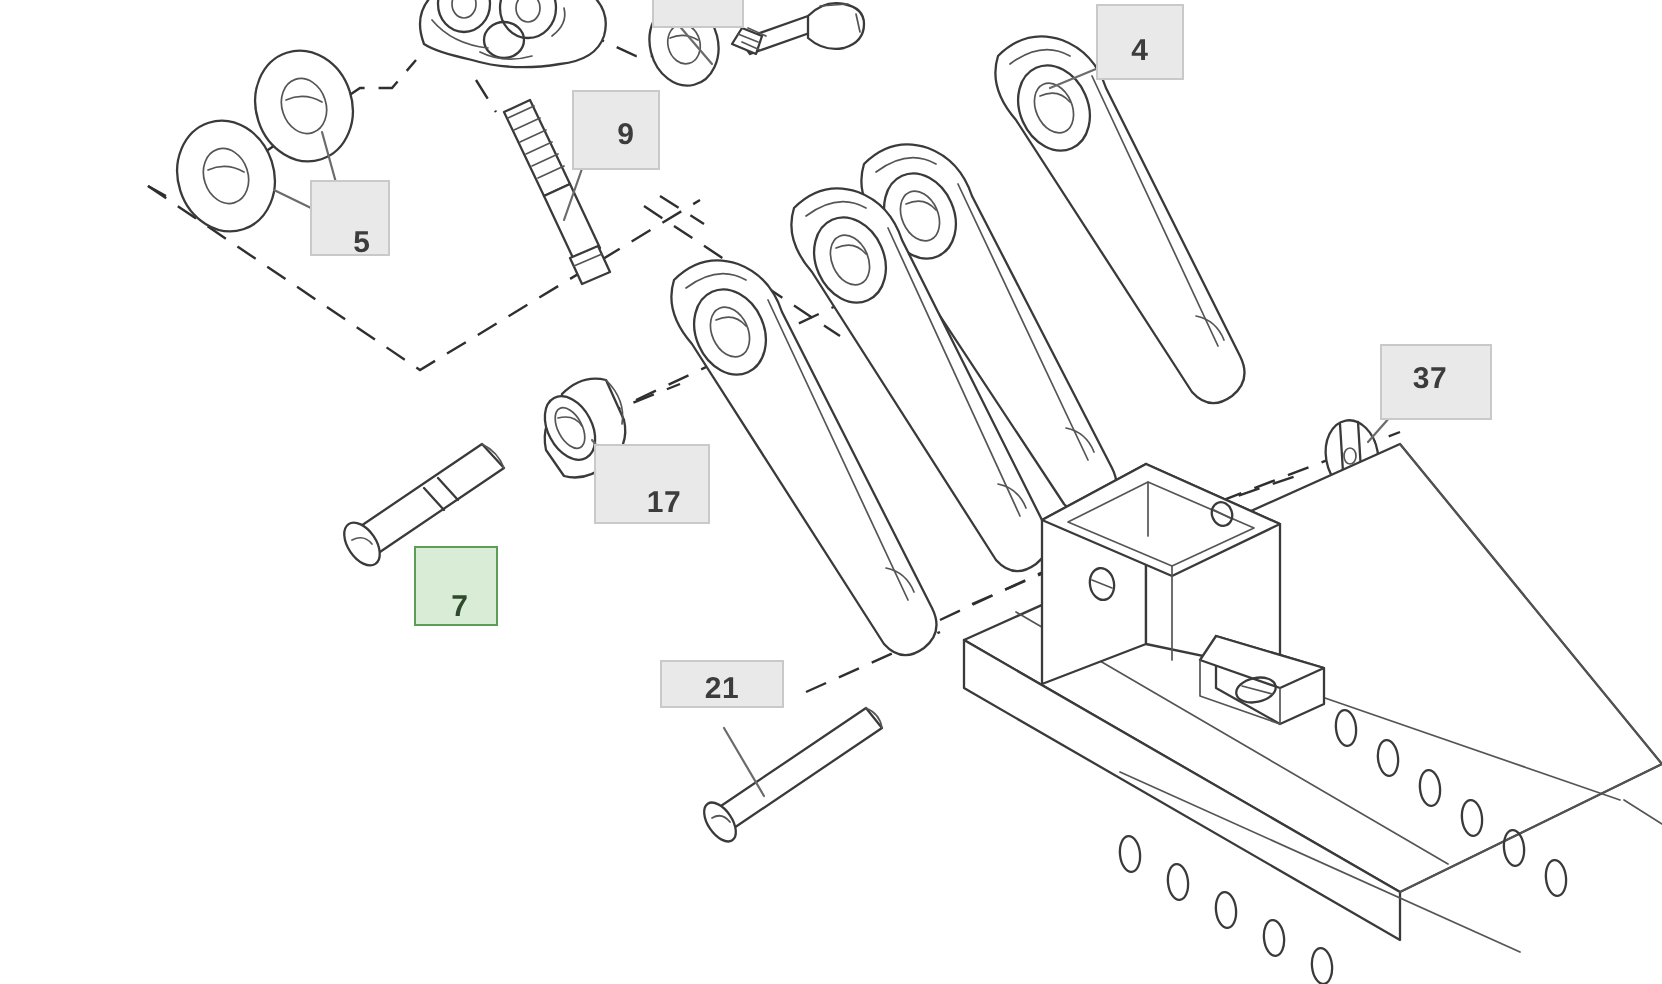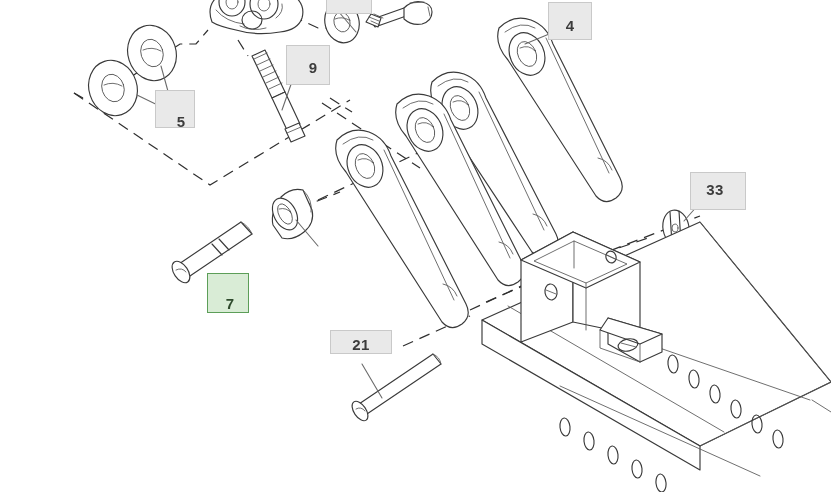--- a/index.html
+++ b/index.html
@@ -344,26 +344,29 @@
   </div>
 
   <div class="callout c5" style="left:155px; top:90px; width:40px; height:38px;">
     <span class="callout-label">5</span>
   </div>
 
   <div class="callout c9" style="left:286px; top:45px; width:44px; height:40px;">
     <span class="callout-label">9</span>
   </div>
 
+  <div class="callout c17" style="left:297px; top:222px; width:58px; height:40px;">
+    <span class="callout-label">17</span>
+  </div>
 
   <div class="callout c7 highlight" style="left:207px; top:273px; width:42px; height:40px;">
     <span class="callout-label">7</span>
   </div>
 
   <div class="callout c21" style="left:330px; top:330px; width:62px; height:24px;">
     <span class="callout-label">21</span>
   </div>
 
   <div class="callout c22" style="left:690px; top:172px; width:56px; height:38px;">
-    <span class="callout-label">33</span>
+    <span class="callout-label">37</span>
   </div>
 
 </div>
 
 </body></html>

